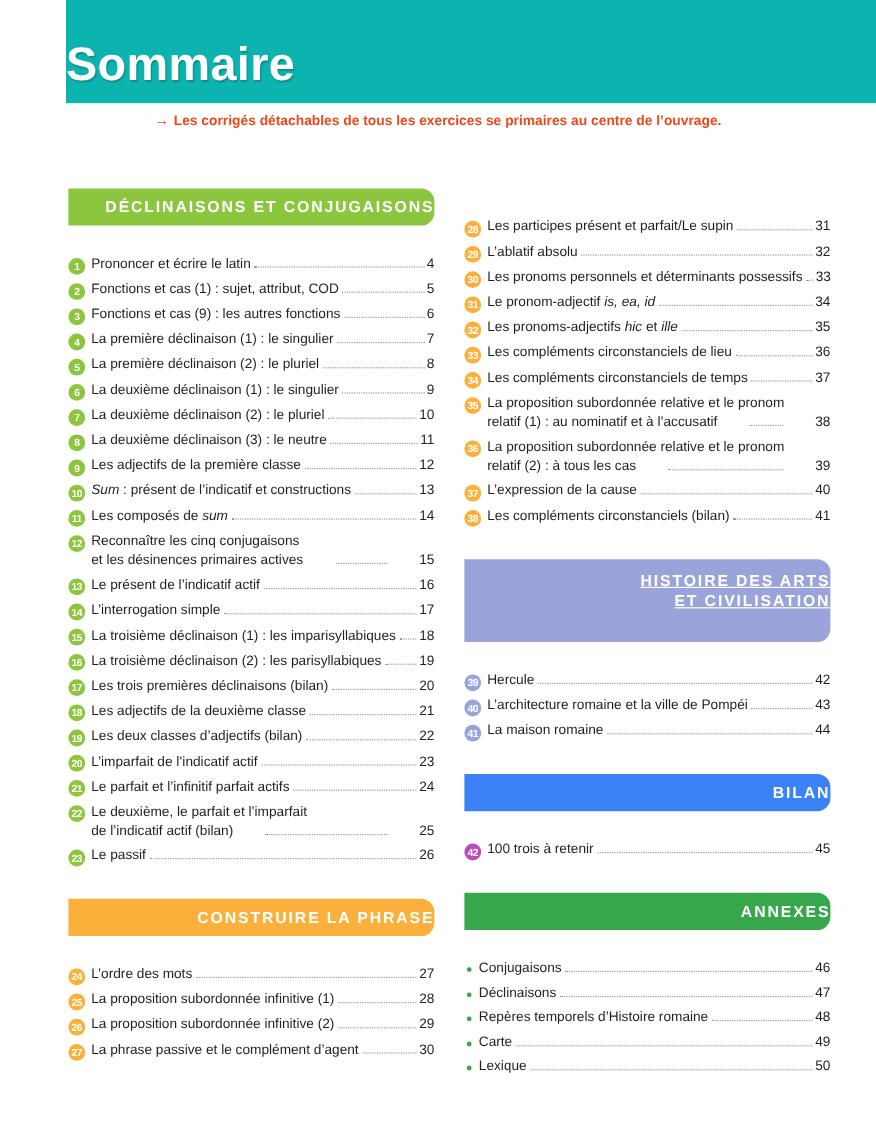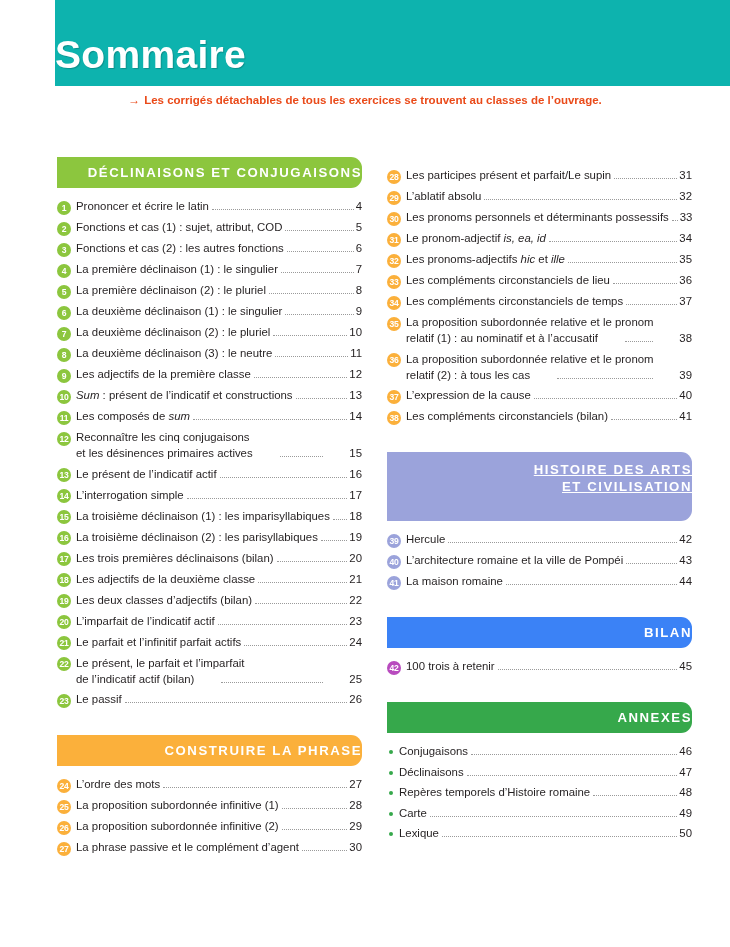--- a/index.html
+++ b/index.html
@@ -78,21 +78,21 @@
   }
   .sec-band.two-line { padding-top: 9px; padding-bottom: 26px; text-decoration: underline; }
 
   .band-green  { background: #8cc63e; }
   .band-orange { background: #fbb03b; }
   .band-purple { background: #9ba3db; }
   .band-magenta{ background: #3b82f6; }
   .band-darkgreen { background: #36a84b; }
 
   
-  .entries { margin-top: 11px; }
+  .entries { margin-top: 25px; }
   .entry {
     display: flex;
     align-items: flex-start;
     margin-bottom: 5.5px;
   }
   .num {
     flex: 0 0 auto;
     width: 14px;
     height: 14px;
     border-radius: 50%;
@@ -154,21 +154,21 @@
   .gap-after { height: 22px; }
 </style>
 </head>
 <body>
 
 <div class="header-band">
   <div class="header-title">Sommaire</div>
 </div>
 
 <div class="note-line">
-  <span class="note-arrow">→</span><span>Les corrigés détachables de tous les exercices se trouvent au classes de l’ouvrage.</span>
+  <span class="note-arrow">→</span><span>Les corrigés détachables de tous les exercices se primaires au centre de l’ouvrage.</span>
 </div>
 
 <div class="col col-left" id="col-left">
     <div class="sec-band band-green">DÉCLINAISONS ET CONJUGAISONS</div>
     <div class="entries">
       <div class="entry">
         <span class="num num-green">1</span>
         <div class="entry-body">
           <div class="ln">
             <span class="txt">Prononcer et écrire le latin</span>
@@ -184,21 +184,21 @@
             <span class="txt">Fonctions et cas (1) : sujet, attribut, COD</span>
             <span class="lead"></span>
             <span class="pg">5</span>
           </div>
         </div>
       </div>
       <div class="entry">
         <span class="num num-green">3</span>
         <div class="entry-body">
           <div class="ln">
-            <span class="txt">Fonctions et cas (2) : les autres fonctions</span>
+            <span class="txt">Fonctions et cas (9) : les autres fonctions</span>
             <span class="lead"></span>
             <span class="pg">6</span>
           </div>
         </div>
       </div>
       <div class="entry">
         <span class="num num-green">4</span>
         <div class="entry-body">
           <div class="ln">
             <span class="txt">La première déclinaison (1) : le singulier</span>
@@ -379,21 +379,21 @@
             <span class="txt">Le parfait et l’infinitif parfait actifs</span>
             <span class="lead"></span>
             <span class="pg">24</span>
           </div>
         </div>
       </div>
       <div class="entry">
         <span class="num num-green">22</span>
         <div class="entry-body">
           <div class="ln nolead">
-            <span class="txt">Le présent, le parfait et l’imparfait</span>
+            <span class="txt">Le deuxième, le parfait et l’imparfait</span>
             <span class="lead"></span>
             <span class="pg"></span>
           </div>
           <div class="ln second">
             <span class="txt">de l’indicatif actif (bilan)</span>
             <span class="lead"></span>
             <span class="pg">25</span>
           </div>
         </div>
       </div>

